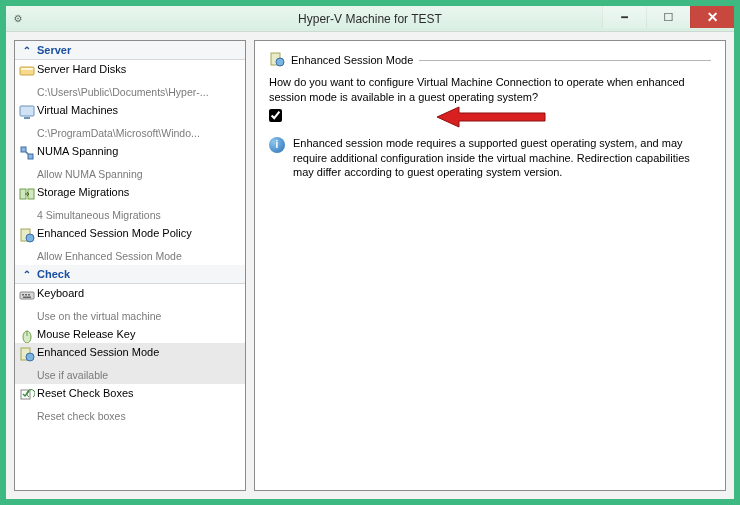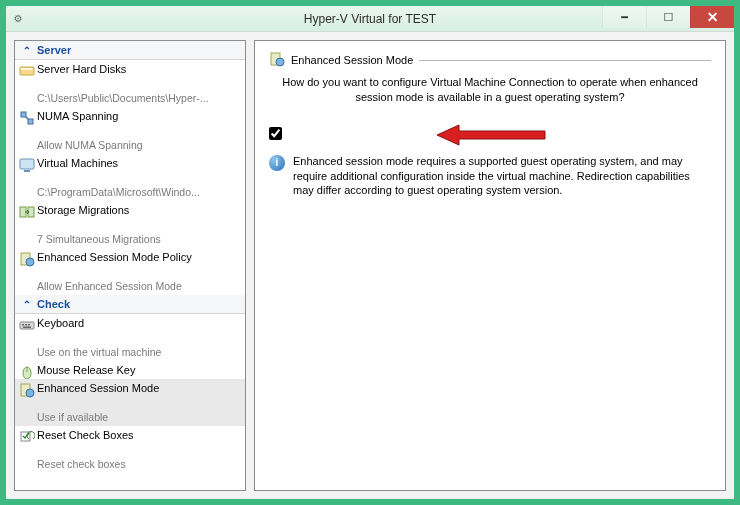--- a/index.html
+++ b/index.html
@@ -103,42 +103,42 @@
       width: 16px;
       height: 16px;
       display: flex;
       align-items: center;
       justify-content: center;
       font-size: 12px;
     }
     .nav-item .sub {
       color: #7a7a7a;
       font-size: 10.5px;
-      margin-top: 17px;
+      margin-top: 11px;
       white-space: nowrap;
       overflow: hidden;
       text-overflow: ellipsis;
     }
     .detail-header {
       display: flex;
       align-items: center;
       gap: 6px;
       margin-bottom: 6px;
     }
     .detail-header .line {
       flex: 1;
       height: 1px;
       background: #b5b5b5;
     }
     .detail-title {
       font-size: 11px;
       color: #000;
     }
     .detail-body { color: #000; line-height: 1.35; }
-    .question { margin: 6px 0 22px; text-align: center; }
+    .question { margin: 6px 0 4px; }
     .checkbox-row {
       display: flex;
       align-items: center;
       gap: 6px;
       margin-bottom: 14px;
       position: relative;
     }
     .checkbox-row input { accent-color: #000; width: 13px; height: 13px; }
     .arrow-callout {
       position: absolute;
@@ -165,21 +165,21 @@
     }
     .info-text p { margin-bottom: 10px; }
     svg.node-icon { width: 16px; height: 16px; }
   </style>
 </head>
 <body>
 
 <div class="window-frame">
   <div class="titlebar">
     <span class="titlebar-icon">⚙</span>
-    <span class="title-text">Hyper-V Virtual for TEST</span>
+    <span class="title-text">Hyper-V Machine for TEST</span>
     <div class="window-controls">
       <div class="win-btn">
           <span>━</span>
         </div>
       <div class="win-btn">
           <span>☐</span>
         </div>
       <div class="win-btn close">
           <span class="x">✕</span>
         </div>
@@ -202,50 +202,50 @@
               <rect x="2" y="5" width="12" height="2" fill="#fff6dd"></rect>
             </svg>
         </span>
         <div>Server Hard Disks</div>
         <div class="sub">C:\Users\Public\Documents\Hyper-...</div>
       </div>
 
       <div class="nav-item">
         <span class="ico">
           <svg class="node-icon" viewBox="0 0 16 16">
+              <rect x="1" y="2" width="14" height="10" rx="1" fill="#cfe3f5" stroke="#6b94bb"></rect>
+              <rect x="5" y="13" width="6" height="2" fill="#6b94bb"></rect>
+            </svg>
+        </span>
+        <div>Virtual Machines</div>
+        <div class="sub">C:\ProgramData\Microsoft\Windo...</div>
+      </div>
+
+      <div class="nav-item">
+        <span class="ico">
+          <svg class="node-icon" viewBox="0 0 16 16">
               <rect x="2" y="2" width="5" height="5" fill="#8ab6e0" stroke="#3d6ea3"></rect>
               <rect x="9" y="9" width="5" height="5" fill="#8ab6e0" stroke="#3d6ea3"></rect>
               <line x1="7" y1="7" x2="9" y2="9" stroke="#3d6ea3" stroke-width="1.5"></line>
             </svg>
         </span>
         <div>NUMA Spanning</div>
         <div class="sub">Allow NUMA Spanning</div>
       </div>
 
       <div class="nav-item">
         <span class="ico">
           <svg class="node-icon" viewBox="0 0 16 16">
-              <rect x="1" y="2" width="14" height="10" rx="1" fill="#cfe3f5" stroke="#6b94bb"></rect>
-              <rect x="5" y="13" width="6" height="2" fill="#6b94bb"></rect>
-            </svg>
-        </span>
-        <div>Virtual Machines</div>
-        <div class="sub">C:\ProgramData\Microsoft\Windo...</div>
-      </div>
-
-      <div class="nav-item">
-        <span class="ico">
-          <svg class="node-icon" viewBox="0 0 16 16">
               <rect x="1" y="3" width="6" height="10" fill="#d3e6c2" stroke="#6ea04a"></rect>
               <rect x="9" y="3" width="6" height="10" fill="#d3e6c2" stroke="#6ea04a"></rect>
               <path d="M6 8 L10 8 M8 6 L10 8 L8 10" stroke="#3b6b1e" fill="none"></path>
             </svg>
         </span>
         <div>Storage Migrations</div>
-        <div class="sub">7 Simultaneous Migrations</div>
+        <div class="sub">4 Simultaneous Migrations</div>
       </div>
 
       <div class="nav-item">
         <span class="ico">
           <svg class="node-icon" viewBox="0 0 16 16">
               <rect x="2" y="2" width="9" height="12" fill="#e8ebc7" stroke="#a5a658"></rect>
               <circle cx="11" cy="11" r="4" fill="#7ab4e2" stroke="#3d6ea3"></circle>
             </svg>
         </span>
         <div>Enhanced Session Mode Policy</div>

